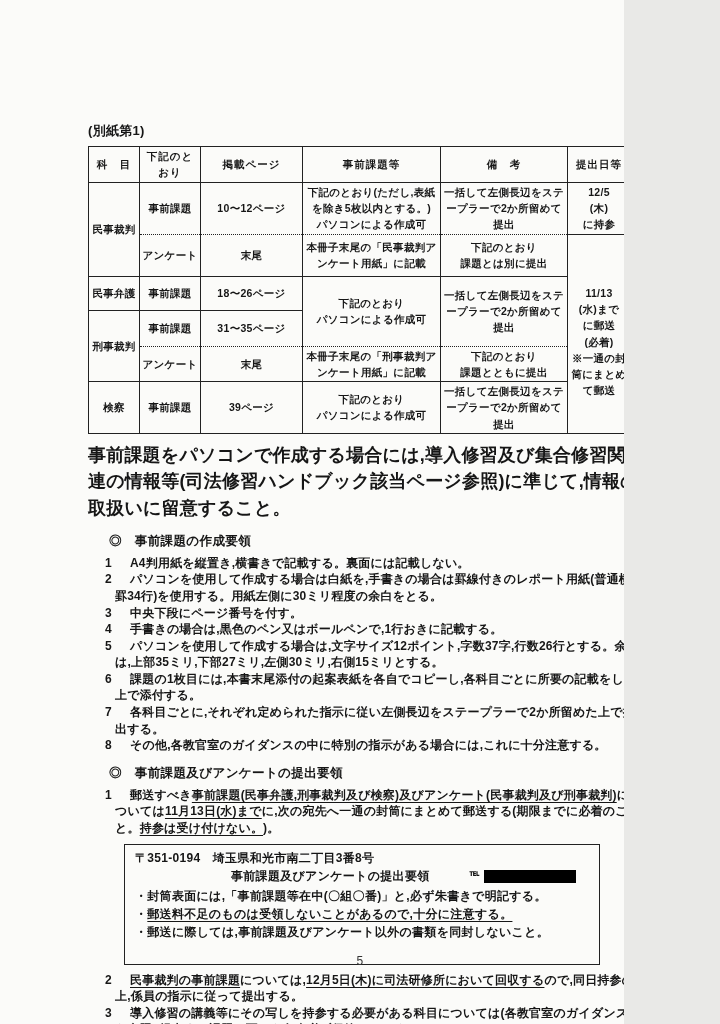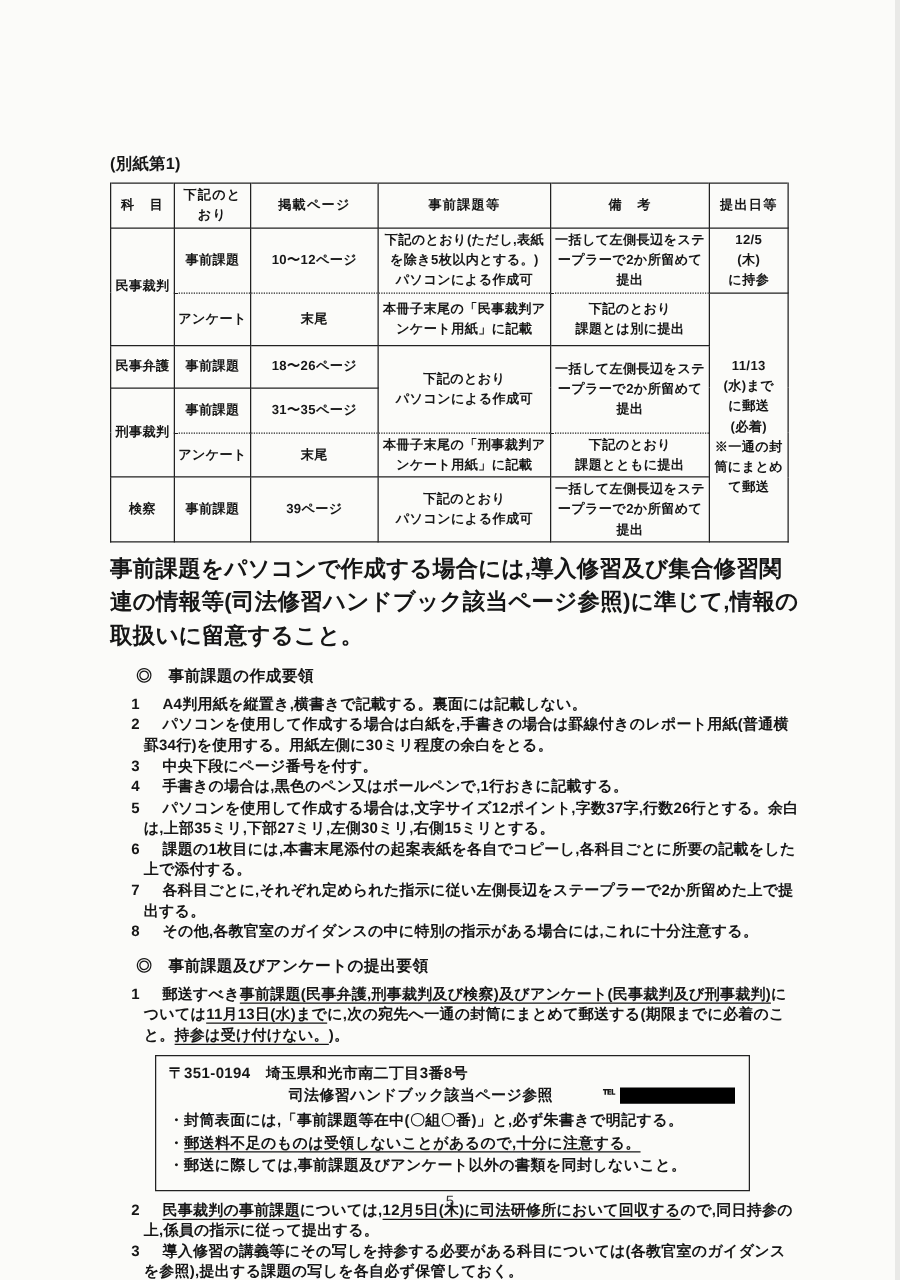--- a/index.html
+++ b/index.html
@@ -4,21 +4,21 @@
 <style>
   html,body { margin:0; padding:0; }
   body {
     width:720px; height:1024px;
     background:#e9e9e7;
     font-family:"Liberation Sans", sans-serif;
     color:#161616;
     -webkit-font-smoothing:antialiased;
   }
   .page {
-    position:relative; width:716px; height:1024px;
+    position:relative; width:624px; height:1024px;
     background:#fbfbf9;
     overflow:hidden;
     font-weight:bold;
     letter-spacing:0.3px;
   }
   .content { position:absolute; left:88px; top:122px; width:552px; }
 
   .annotation { font-size:13px; }
   .doc-title { text-align:center; font-size:14.5px; margin-top:9px; letter-spacing:1px; }
 
@@ -51,21 +51,21 @@
     font-size:12px; line-height:16.6px;
     margin-left:27px; text-indent:-10px;
     letter-spacing:0.2px;
   }
   .item .no { display:inline-block; width:25px; text-indent:0; }
   .u { text-decoration:underline; text-underline-offset:3px; text-decoration-thickness:1.4px; }
 
   .addr-box {
     margin:7px 0 7px 36px; width:454px;
     border:1.7px solid #222;
-    padding:4px 10px 11px 10px;
+    padding:4px 10px 23px 10px;
     font-size:12px; line-height:18px;
   }
   .addr-line2 { margin-left:96px; }
   .redaction {
     display:inline-block; width:92px; height:13px;
     background:#000; vertical-align:middle; margin-left:4px;
   }
   .tel { margin-left:40px; }
   .addr-bullets { margin-top:2px; }
 
@@ -168,21 +168,21 @@
       <div class="item"><span class="no">7</span><span>各科目ごとに,それぞれ定められた指示に従い左側長辺をステープラーで2か所留めた上で提出する。</span></div>
       <div class="item"><span class="no">8</span><span>その他,各教官室のガイダンスの中に特別の指示がある場合には,これに十分注意する。</span></div>
     </div>
 
     <div class="sec-heading">◎　事前課題及びアンケートの提出要領</div>
     <div class="sec-items">
       <div class="item"><span class="no">1</span><span><span>郵送すべき</span><span class="u">事前課題(民事弁護,刑事裁判及び検察)及びアンケート(民事裁判及び刑事裁判)</span><span>については</span><span class="u">11月13日(水)まで</span><span>に,次の宛先へ一通の封筒にまとめて郵送する(期限までに必着のこと。</span><span class="u">持参は受け付けない。</span><span>)。</span></span></div>
 
       <div class="addr-box">
         <div><span>〒351-0194</span>　<span>埼玉県和光市南二丁目3番8号</span></div>
-        <div class="addr-line2"><span>司法修習ハンドブック該当ページ参照</span><span class="tel">℡</span><span class="redaction"></span></div>
+        <div class="addr-line2"><span>事前課題及びアンケートの提出要領</span><span class="tel">℡</span><span class="redaction"></span></div>
         <div class="addr-bullets">
           <div>・封筒表面には,「事前課題等在中(〇組〇番)」と,必ず朱書きで明記する。</div>
           <div><span>・</span><span class="u">郵送料不足のものは受領しないことがあるので,十分に注意する。</span></div>
           <div>・郵送に際しては,事前課題及びアンケート以外の書類を同封しないこと。</div>
         </div>
       </div>
 
       <div class="item"><span class="no">2</span><span><span class="u">民事裁判の事前課題</span><span>については,</span><span class="u">12月5日(木)に司法研修所において回収する</span><span>ので,同日持参の上,係員の指示に従って提出する。</span></span></div>
       <div class="item"><span class="no">3</span><span><span>導入修習の講義等にその写しを持参する必要がある科目については(各教官室のガイダンスを参照),</span><span class="u">提出する課題の写しを各自必ず保管しておく。</span></span></div>
     </div>

